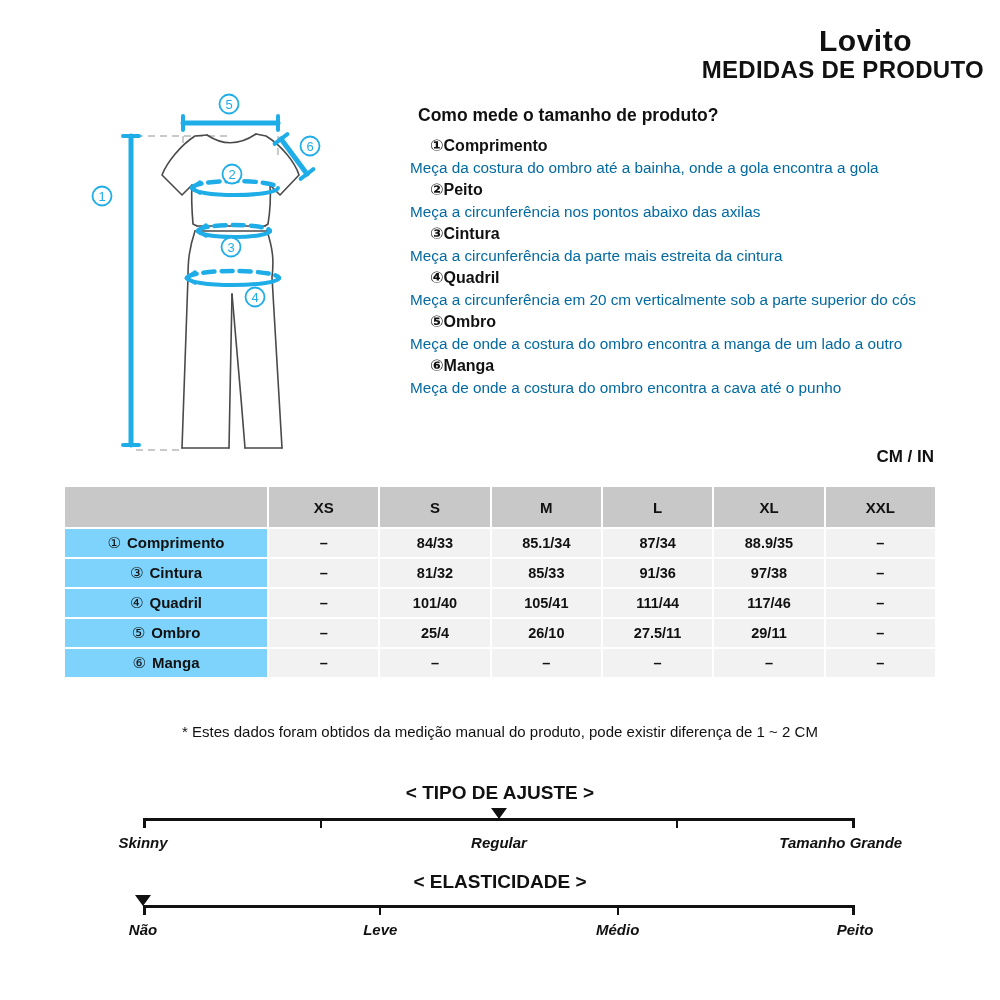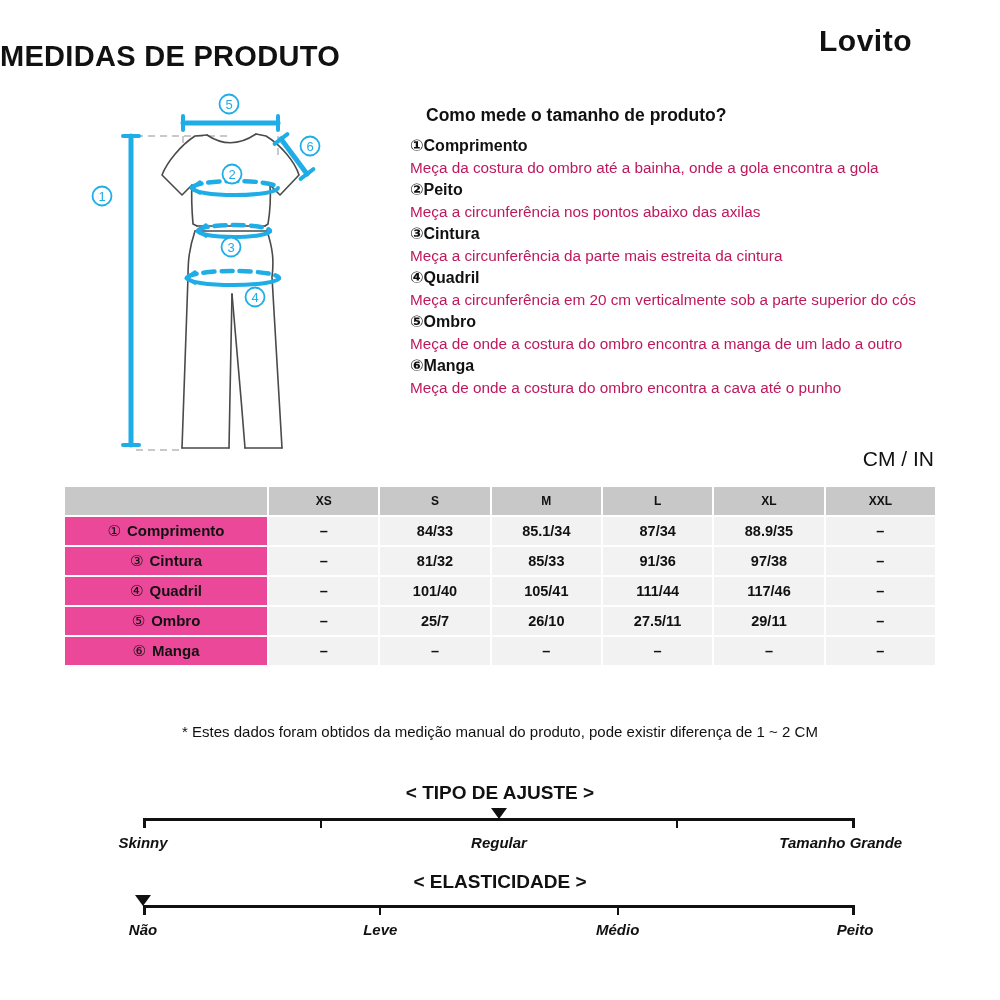--- a/index.html
+++ b/index.html
@@ -1,38 +1,38 @@
 <!DOCTYPE html>
 <html><head>
 <meta charset="utf-8">
 <style>
   html,body{margin:0;padding:0;background:#fff;}
   body{width:1000px;height:1000px;position:relative;font-family:"Liberation Sans","DejaVu Sans",sans-serif;color:#111;}
   .page{position:absolute;inset:0;overflow:hidden;background:#fff;}
 
   
-  .title{position:absolute;top:40px;left:0;right:0;text-align:left;font-size:29px;font-weight:800;letter-spacing:.3px;margin:0;}
+  .title{position:absolute;top:40px;left:0;right:0;text-align:right;font-size:24px;font-weight:800;letter-spacing:.3px;margin:16px;}
   .brand{position:absolute;top:24px;right:88px;font-size:30px;font-weight:800;letter-spacing:.5px;}
 
   
   .diagram{position:absolute;left:60px;top:88px;width:280px;height:380px;}
 
   
   .guide{position:absolute;left:410px;top:103px;width:524px;}
-  .guide h2{font-size:17.5px;font-weight:700;margin:0 16px 8px;line-height:24px;}
-  .glabel{font-size:16px;font-weight:700;line-height:22px;}
-  .gdesc{font-size:15.3px;color:#be185d;line-height:22px;}
-  .unit{position:absolute;top:447px;right:66px;font-size:21px;font-weight:400;}
+  .guide h2{font-size:17.5px;font-weight:700;margin:0 8px 8px;line-height:24px;}
+  .glabel{font-size:16px;font-weight:700;line-height:22px;margin-left:20px;}
+  .gdesc{font-size:15.3px;color:#0369a1;line-height:22px;}
+  .unit{position:absolute;top:447px;right:66px;font-size:17px;font-weight:700;}
 
   
   .sizes{position:absolute;left:63px;top:485px;width:874px;border-collapse:separate;border-spacing:2px;table-layout:fixed;}
   .sizes th,.sizes td{padding:0;font-weight:700;text-align:center;vertical-align:middle;}
-  .hcell{background:#c8c8c8;height:28px;font-size:12px;}
+  .hcell{background:#c8c8c8;height:40px;font-size:15px;}
   .corner{background:#c8c8c8;height:25px;}
-  .lcell{background:#ec4899;height:28px;text-align:left;padding-left:12px;font-size:15px;}
+  .lcell{background:#7dd3fc;height:28px;text-align:left;padding-left:12px;font-size:15px;}
   .lcell .circ{margin-right:6px;font-weight:400;}
   .vcell{background:#f2f2f2;height:28px;font-size:14.5px;}
 
   .note{position:absolute;top:723px;left:0;right:0;text-align:center;font-size:15px;font-weight:400;margin:0;}
 
   
   .scale-title{position:absolute;left:0;right:0;text-align:center;font-size:19px;font-weight:800;margin:0;}
   #fit-title{top:782px;} #ela-title{top:871px;}
   .scale{position:absolute;left:143px;width:712px;height:40px;font-style:italic;}
   #fit-scale{top:818px;} #ela-scale{top:905px;}
@@ -186,21 +186,21 @@
         <td class="vcell">–</td>
         <td class="vcell">101/40</td>
         <td class="vcell">105/41</td>
         <td class="vcell">111/44</td>
         <td class="vcell">117/46</td>
         <td class="vcell">–</td>
       </tr>
       <tr>
         <td class="lcell"><span class="circ">⑤</span><span>Ombro</span></td>
         <td class="vcell">–</td>
-        <td class="vcell">25/7</td>
+        <td class="vcell">25/4</td>
         <td class="vcell">26/10</td>
         <td class="vcell">27.5/11</td>
         <td class="vcell">29/11</td>
         <td class="vcell">–</td>
       </tr>
       <tr>
         <td class="lcell"><span class="circ">⑥</span><span>Manga</span></td>
         <td class="vcell">–</td>
         <td class="vcell">–</td>
         <td class="vcell">–</td>

